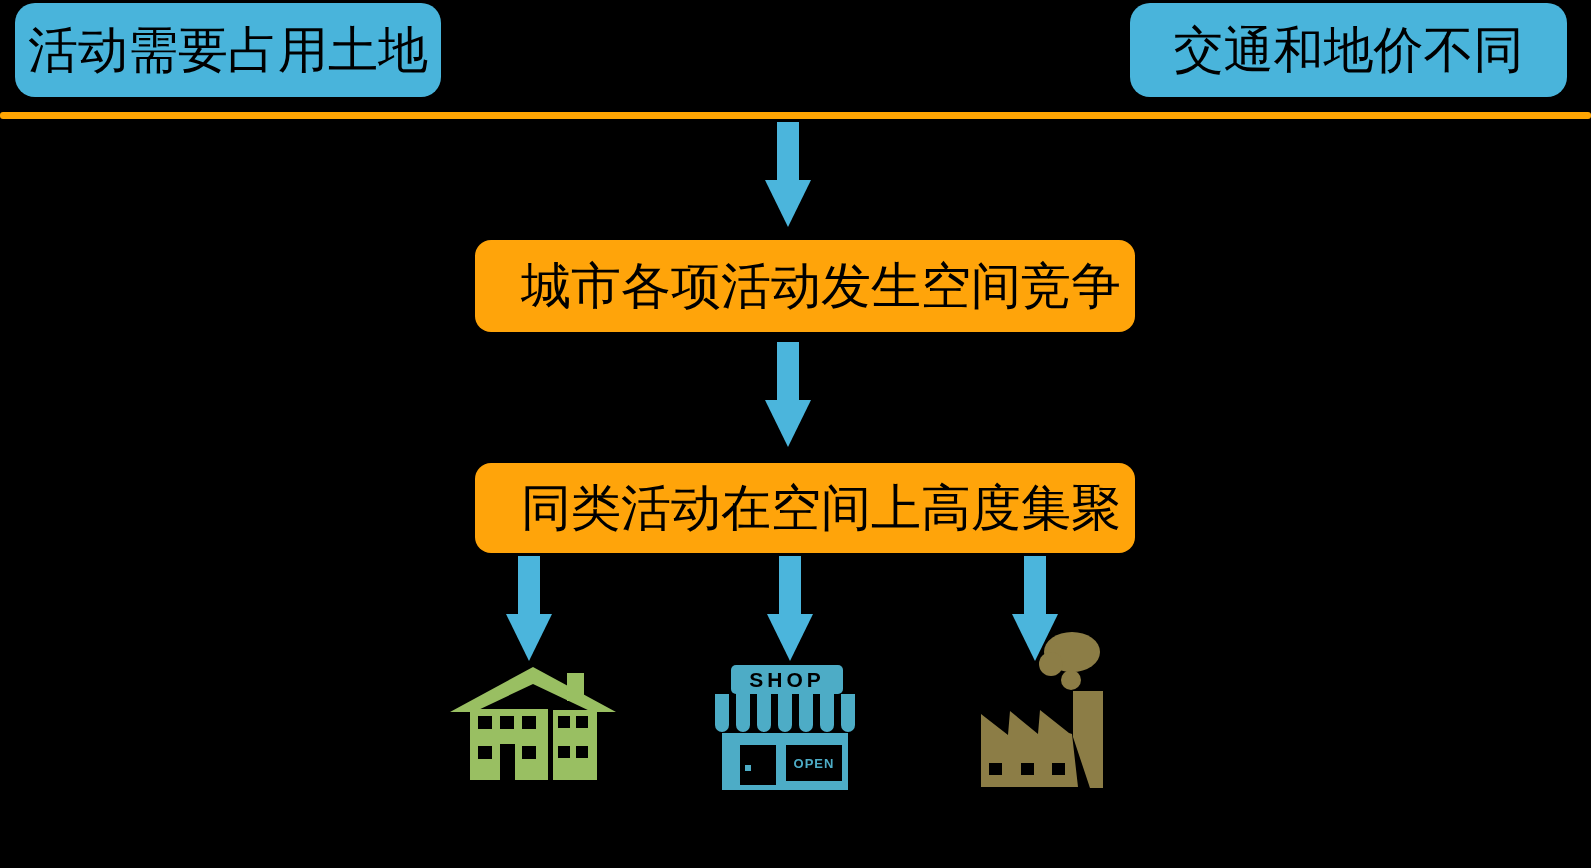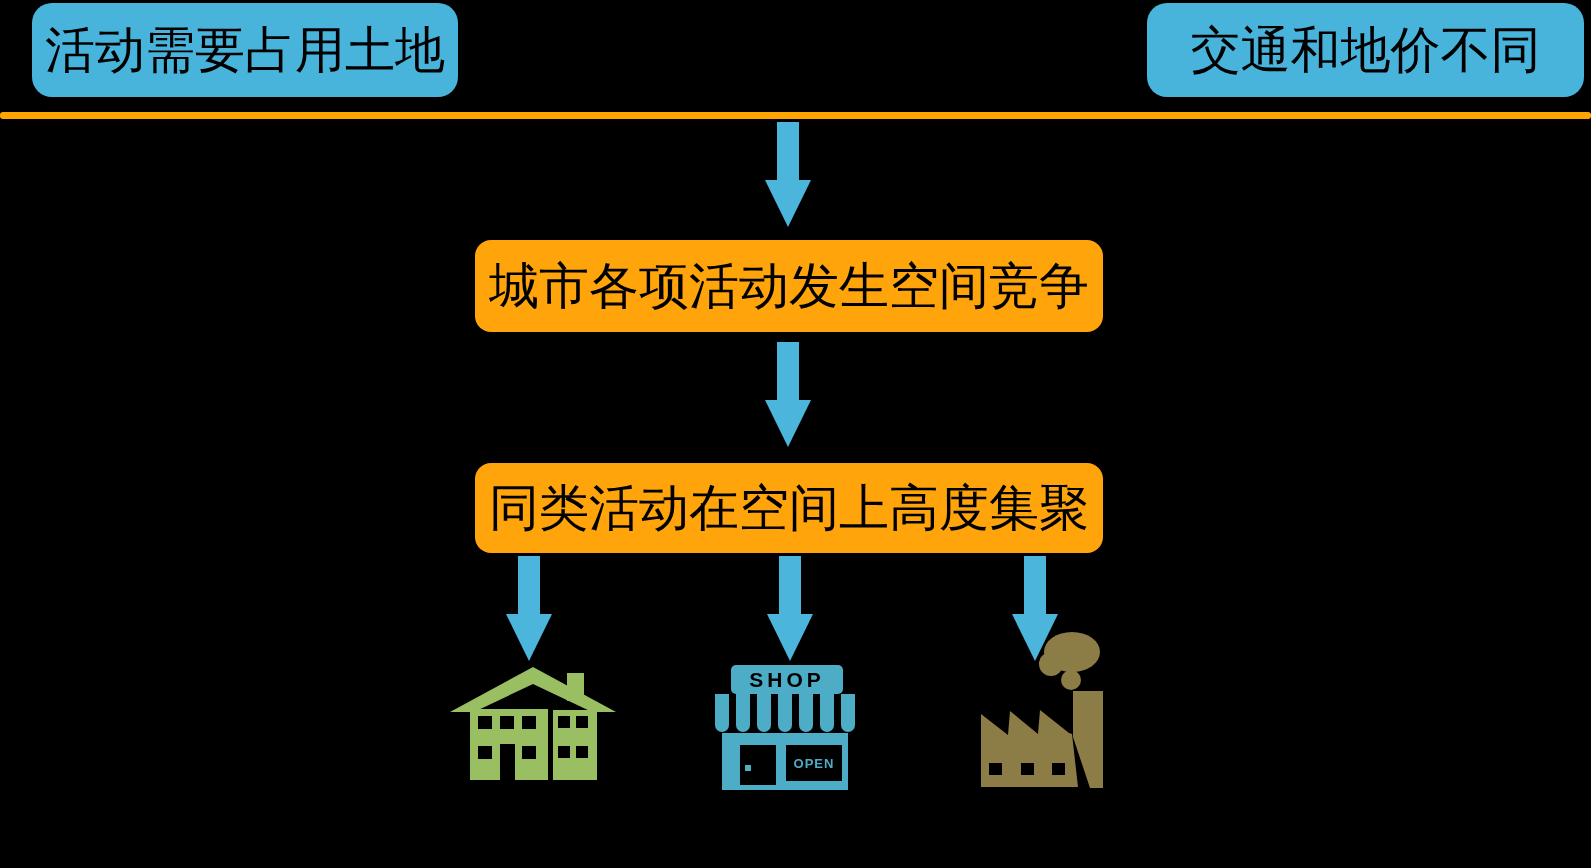--- a/index.html
+++ b/index.html
@@ -10,38 +10,38 @@
     overflow:hidden;
     font-family:"Liberation Serif","DejaVu Serif",serif;
   }
   
   .top-box{
     position:absolute;top:3px;height:94px;
     background:var(--box-blue,#49b4db);
     border-radius:20px;
     display:flex;align-items:center;justify-content:center;
     color:var(--text-black,#000);
-    font-size:50px;white-space:nowrap;margin-left:17px;
+    font-size:50px;white-space:nowrap;
   }
   .top-box.b1{left:15px;width:426px;}
   .top-box.b2{left:573px;width:435px;}
   .top-box.b3{left:1130px;width:437px;}
   
   .divider{
     position:absolute;left:0;top:112px;width:1591px;height:7px;
     background:var(--orange-line,#ffa502);border-radius:3px;
   }
   
   .flow-box{
     position:absolute;left:475px;width:628px;
     background:var(--orange-box,#ffa40a);
     border-radius:16px;
     display:flex;align-items:center;justify-content:center;
     color:var(--text-black,#000);
-    font-size:50px;white-space:nowrap;
+    font-size:50px;white-space:nowrap;padding-left:32px;
   }
   .flow-box.f1{top:240px;height:92px;}
   .flow-box.f2{top:463px;height:90px;}
   
   .arrow{position:absolute;width:46px;height:105px;fill:var(--arrow-blue,#4bb5dc);}
   .arrow.a1{left:765px;top:122px;}
   .arrow.a2{left:765px;top:342px;}
   .arrow.a3{left:506px;top:556px;}
   .arrow.a4{left:767px;top:556px;}
   .arrow.a5{left:1012px;top:556px;}

